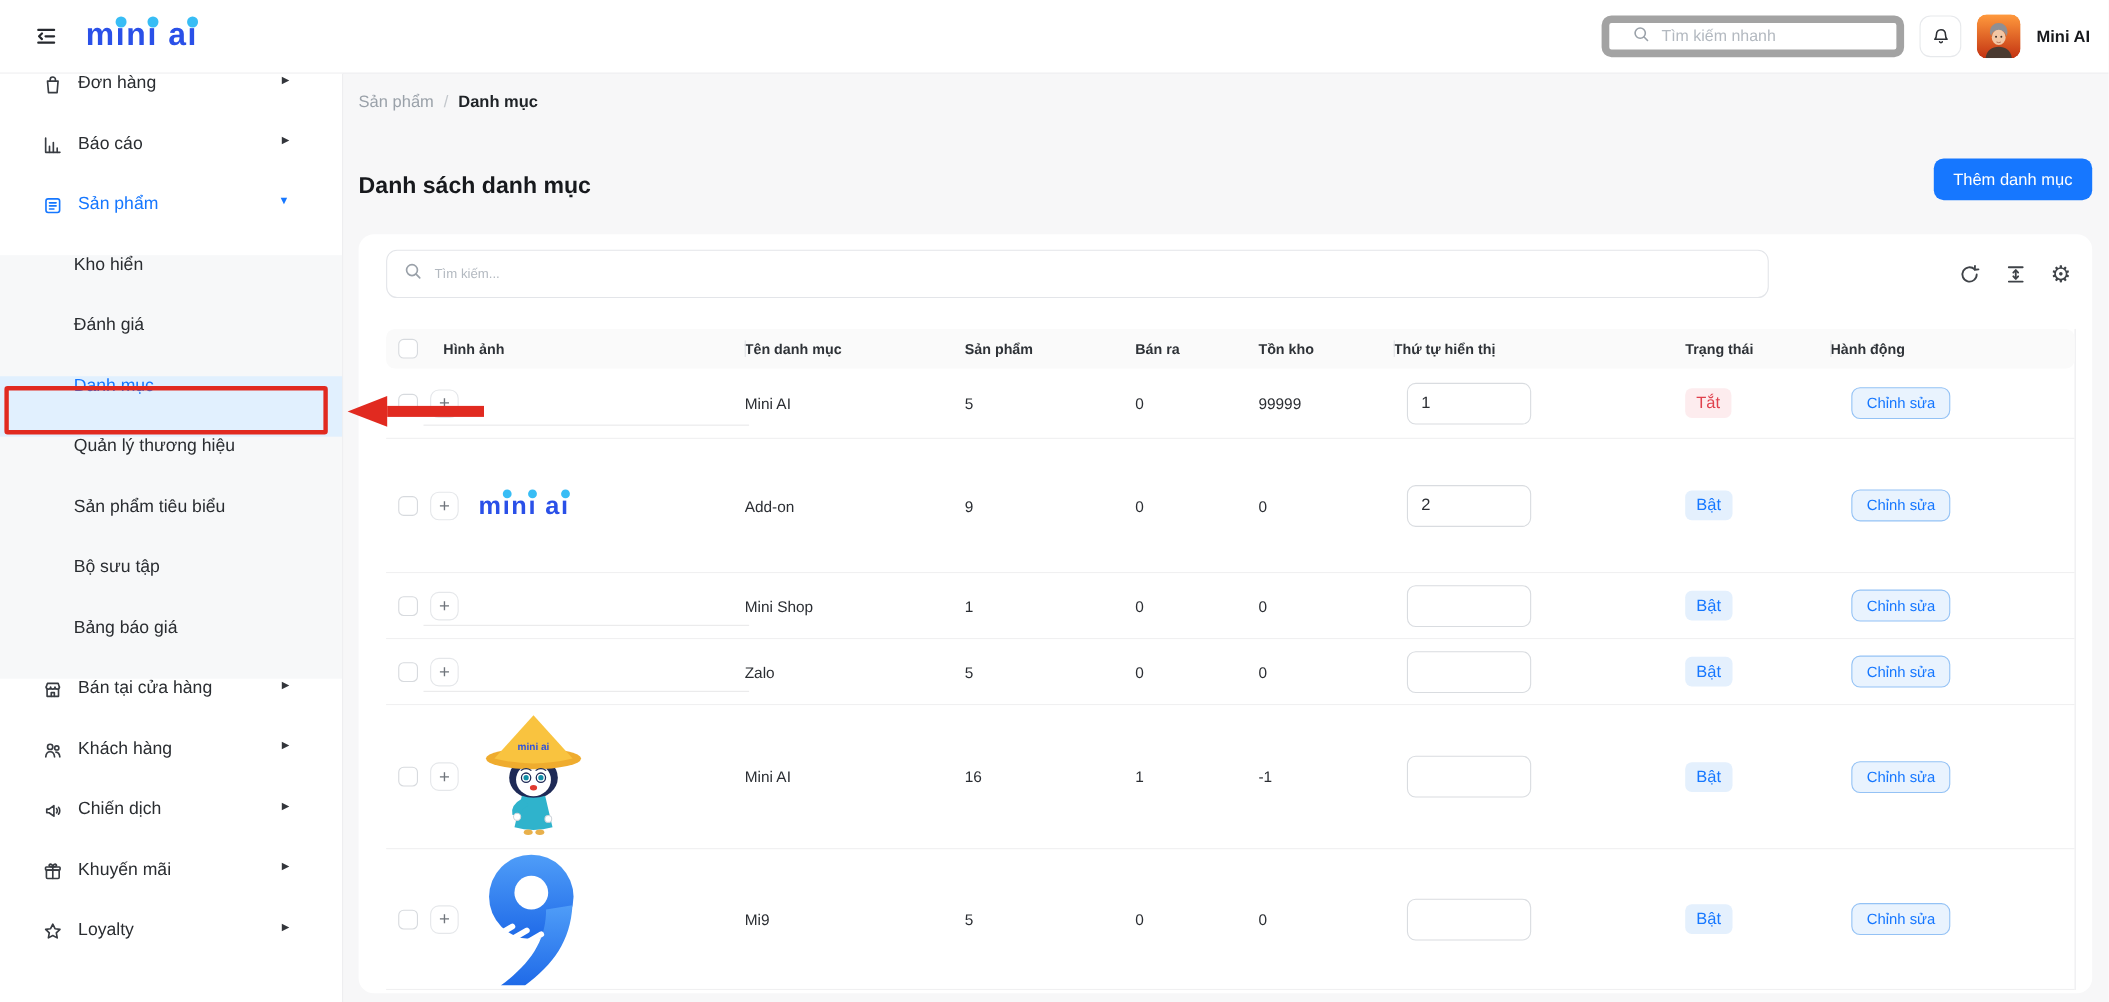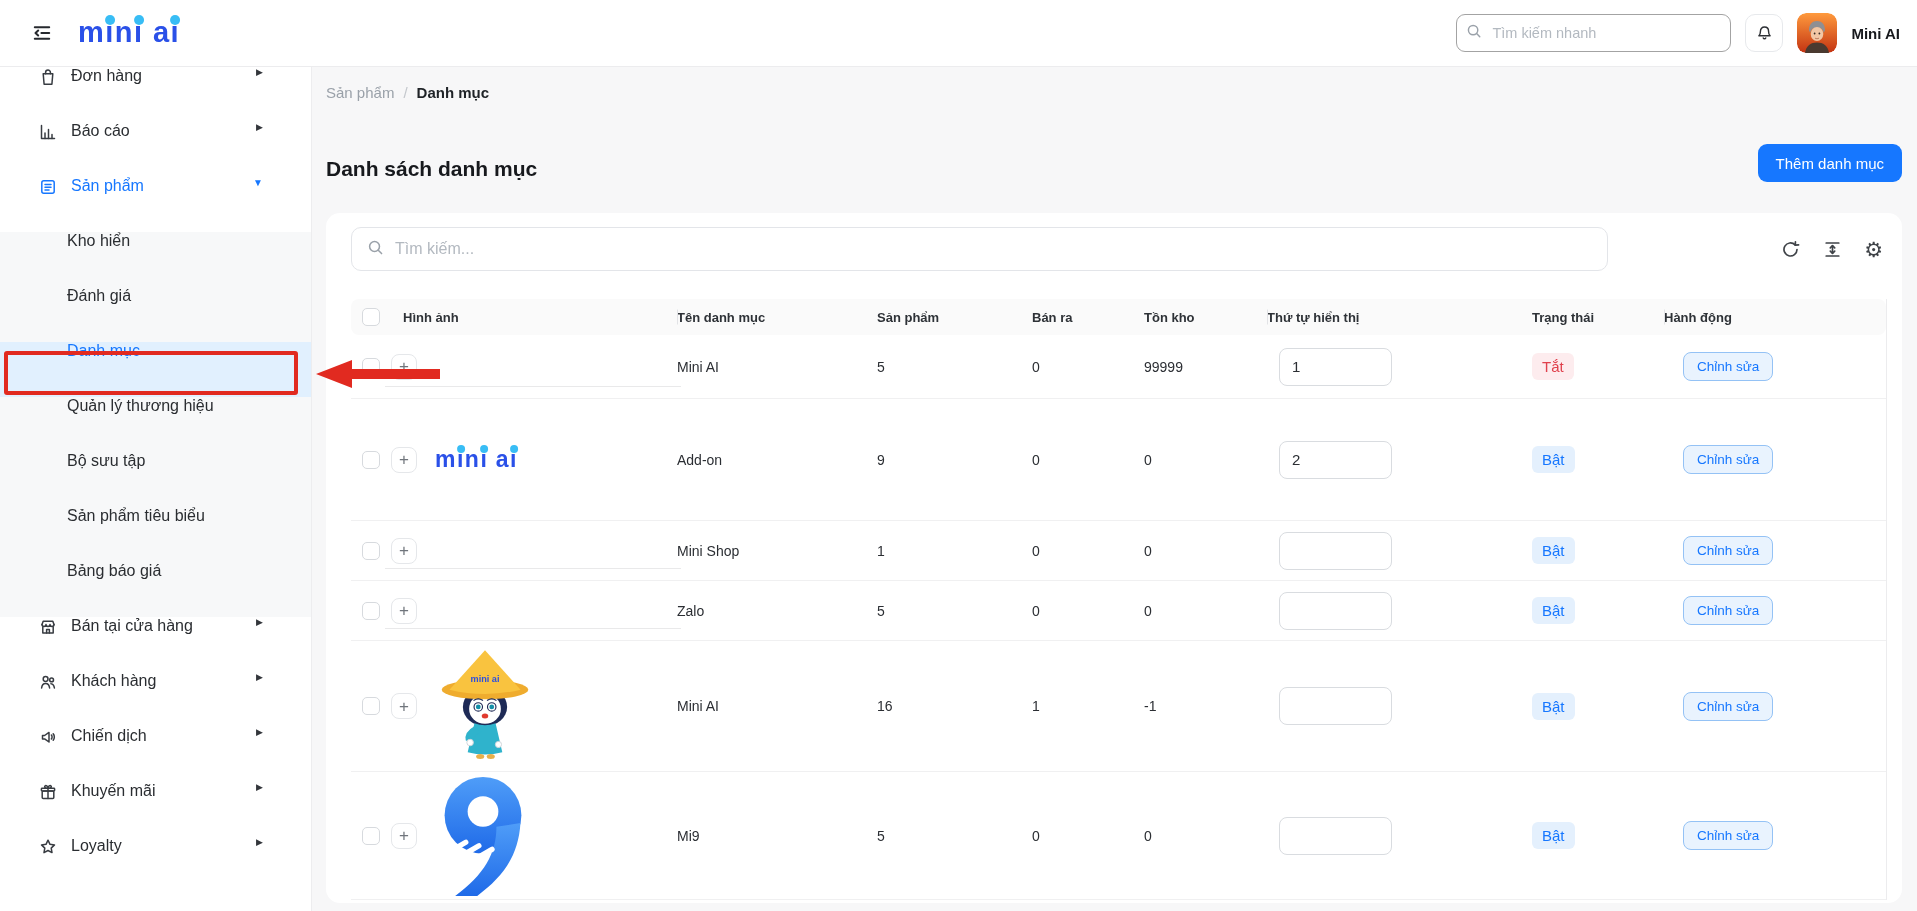--- a/index.html
+++ b/index.html
@@ -7,22 +7,22 @@
   body {
     font-family:"Liberation Sans", sans-serif;
     background:#f7f7f8; color:#2a2d31; position:relative;
   }
   
   .topbar { height:67px; background:#fff; border-bottom:1px solid #ececee;
     display:flex; align-items:center; padding:0 17px 0 30px; }
   .toggle-btn { background:none; border:none; color:#26292e; margin-right:24px;
     display:flex; align-items:center; cursor:pointer; }
   .top-right { margin-left:auto; display:flex; align-items:center; gap:14px; }
-  .global-search { width:275px; height:38px; border:1px solid #a3a3a3; border-radius:9px;
-    display:flex; align-items:center; padding:0 8px; gap:9px; background:#fff; color:#9aa1a9; }
+  .global-search { width:275px; height:38px; border:7px solid #a3a3a3; border-radius:9px;
+    display:flex; align-items:center; padding:0 20px; gap:9px; background:#fff; color:#9aa1a9; }
   .global-search input { border:none; outline:none; flex:1; font-size:14.5px;
     font-family:inherit; color:#2a2d31; background:transparent; }
   .global-search input::placeholder, .table-search input::placeholder { color:#b3b9c0; }
   .bell-btn { width:38px; height:38px; border:1px solid #e7e9ec; border-radius:10px;
     background:#fff; display:flex; align-items:center; justify-content:center; color:#2c2f34; cursor:pointer; }
   .avatar { width:40px; height:40px; border-radius:9px; overflow:hidden; display:block; }
   .user-name { font-size:15px; font-weight:bold; color:#17191d; }
 
   
   .logo { display:inline-flex; align-items:baseline; font-weight:bold;
@@ -57,21 +57,21 @@
   .title-row { margin-top:43px; display:flex; align-items:center; justify-content:space-between; }
   .page-title { font-size:21px; font-weight:bold; color:#17191d;margin-top:11px; }
   .add-btn { background:var(--primary,#1677ff); color:#fff; height:38px; padding:0 18px;
     border:none; border-radius:9px; font-size:15px; font-family:inherit; cursor:pointer; }
 
   .card { margin-top:31px; background:#fff; border-radius:14px;
     padding:14px 15px 0 25px; min-height:690px; }
   .toolbar { display:flex; align-items:center; }
   .table-search { width:1257px; height:44px; border:1px solid #e3e5e9; border-radius:10px;
     display:flex; align-items:center; padding:0 14px; gap:10px; color:#9aa1a9; }
-  .table-search input { border:none; outline:none; flex:1; font-size:16px;
+  .table-search input { border:none; outline:none; flex:1; font-size:12px;
     font-family:inherit; color:#2a2d31; background:transparent; }
   .tool-icons { margin-left:auto; display:flex; align-items:center; gap:21px;
     color:#3f4348; padding-right:4px; }
   .tool-icons .tico { background:none; border:none; color:#3f4348; display:flex;
     align-items:center; cursor:pointer; }
   .icon-gear-txt { font-size:21px; line-height:1; }
 
   
   .tbl { margin-top:28px; border-right:1px solid #ececee; }
   .t-head, .t-row { display:grid;
@@ -204,24 +204,24 @@
         <div class="s-item s-sub">
           <span>Đánh giá</span>
         </div>
         <div class="s-item s-sub active">
           <span>Danh mục</span>
         </div>
         <div class="s-item s-sub">
           <span>Quản lý thương hiệu</span>
         </div>
         <div class="s-item s-sub">
+          <span>Sản phẩm tiêu biểu</span>
+        </div>
+        <div class="s-item s-sub">
           <span>Bộ sưu tập</span>
-        </div>
-        <div class="s-item s-sub">
-          <span>Sản phẩm tiêu biểu</span>
         </div>
         <div class="s-item s-sub">
           <span>Bảng báo giá</span>
         </div>
       </div>
       <div class="s-item">
         <span class="s-icon">
           <svg width="20" height="20" viewBox="0 0 20 20" fill="none" stroke="currentColor" stroke-width="1.5" stroke-linecap="round" stroke-linejoin="round">
             <path d="M4 7.6 5.2 4.2h9.6L16 7.6"></path>
             <path d="M4.8 9.9V16h10.4V9.9"></path>

